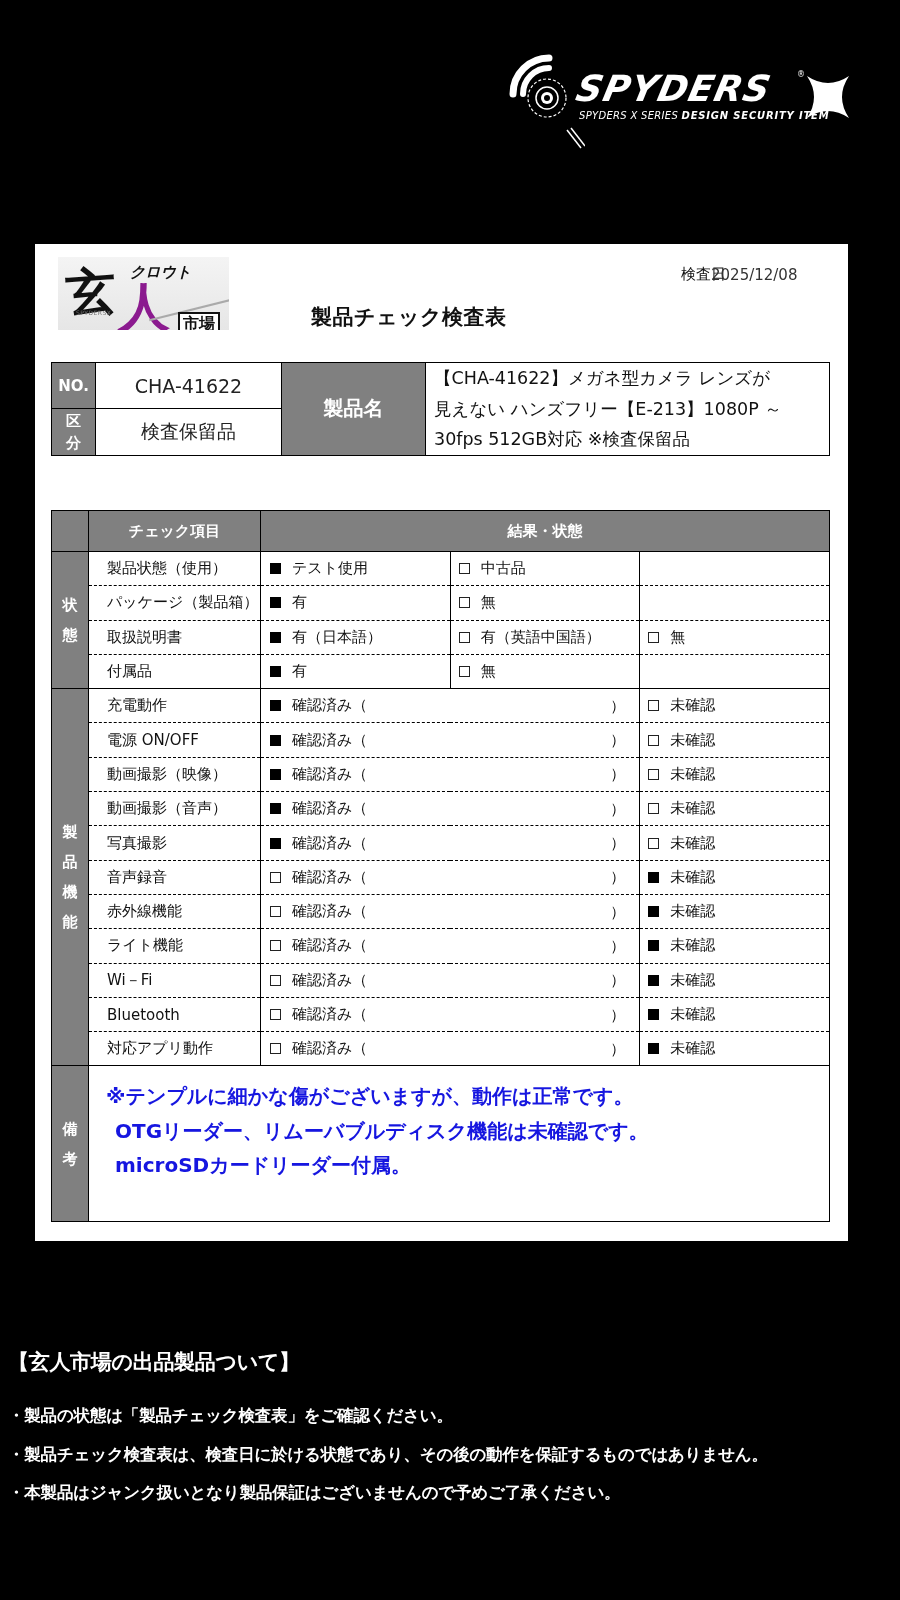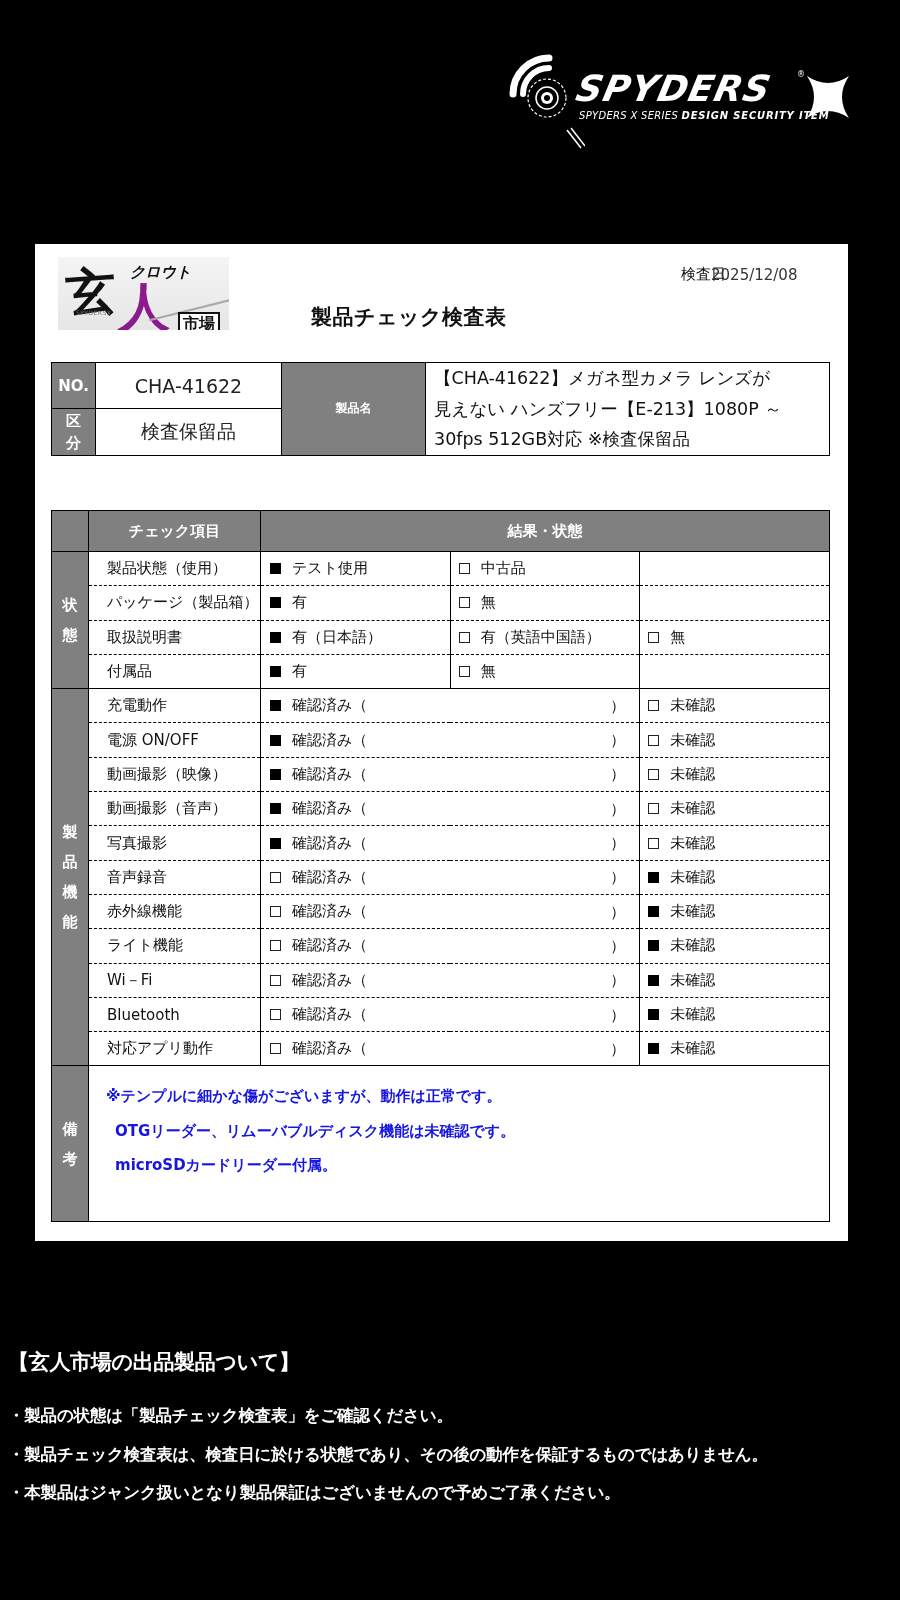--- a/index.html
+++ b/index.html
@@ -32,41 +32,41 @@
   
   table { border-collapse: collapse; position: absolute; table-layout: fixed; }
   td, th { border: 1px solid #000; }
   .gray { background: #808080; color: #fff; font-weight: bold; text-align: center; }
 
   .info { left: 16px; top: 118px; width: 779px; }
   .info td { height: 45px; }
   .info .lbl { width: 44px; font-size: 15px; }
   .info .lbl.stack { font-size: 15px; line-height: 22px; }
   .info .val { width: 186px; text-align: center; font-size: 19px; color: #222; }
-  .info .namelbl { width: 144px; font-size: 12px; margin-left: 28px; }
+  .info .namelbl { width: 144px; font-size: 20px; margin-left: 28px; }
   .info .desc { font-size: 17.5px; line-height: 30.5px; padding: 0 10px 0 8px; color: #111; vertical-align: middle; }
 
   .chk { left: 16px; top: 266px; width: 779px; }
   .chk th { height: 41px; font-size: 15px; }
   .chk td { height: 34.3px; font-size: 15px; padding: 0; }
   .chk .side { width: 37px; font-size: 15px; line-height: 30px; vertical-align: middle; }
   .chk .item { width: 193px; padding-left: 18px; }
   .chk .ca { width: 144px; padding-left: 9px; }
   .chk .cb { width: 281px; padding-left: 8px; }
   .chk .cc { width: 124px; padding-left: 8px; }
   .chk td.item, .chk td.ca, .chk td.cb, .chk td.cc, .chk td.cab { border-top: 1px dashed #000; border-bottom: 1px dashed #000; }
   .chk tr.first td.item, .chk tr.first td.ca, .chk tr.first td.cb, .chk tr.first td.cc, .chk tr.first td.cab { border-top: 1px solid #000; }
   .chk tr.last td.item, .chk tr.last td.ca, .chk tr.last td.cb, .chk tr.last td.cc, .chk tr.last td.cab { border-bottom: 1px solid #000; }
   .chk .cab { padding-left: 9px; position: relative; }
   .box { display: inline-block; width: 11px; height: 11px; border: 1px solid #222; margin-right: 11px; vertical-align: -1px; }
   .box.on { background: #000; border-color: #000; }
   .paren-r { position: absolute; right: 14px; top: 50%; transform: translateY(-50%); }
 
   .remarks td { height: 156px; }
-  .remarks .note { vertical-align: top; padding: 13px 0 0 17px; color: #1616e0; font-weight: bold; font-size: 15px; line-height: 34.5px; }
+  .remarks .note { vertical-align: top; padding: 13px 0 0 17px; color: #1616e0; font-weight: bold; font-size: 20px; line-height: 34.5px; }
   .remarks .note div.indent { padding-left: 9px; }
 
   
   .footer-h { position: absolute; left: 8px; top: 1348px; color: #fff; font-size: 21px; font-weight: bold; letter-spacing: -0.3px; }
   .footer-b { position: absolute; left: 8px; color: #fff; font-size: 16.5px; font-weight: bold; letter-spacing: -0.2px; white-space: nowrap; }
 </style>
 </head>
 <body>
 
 <div class="brand">

